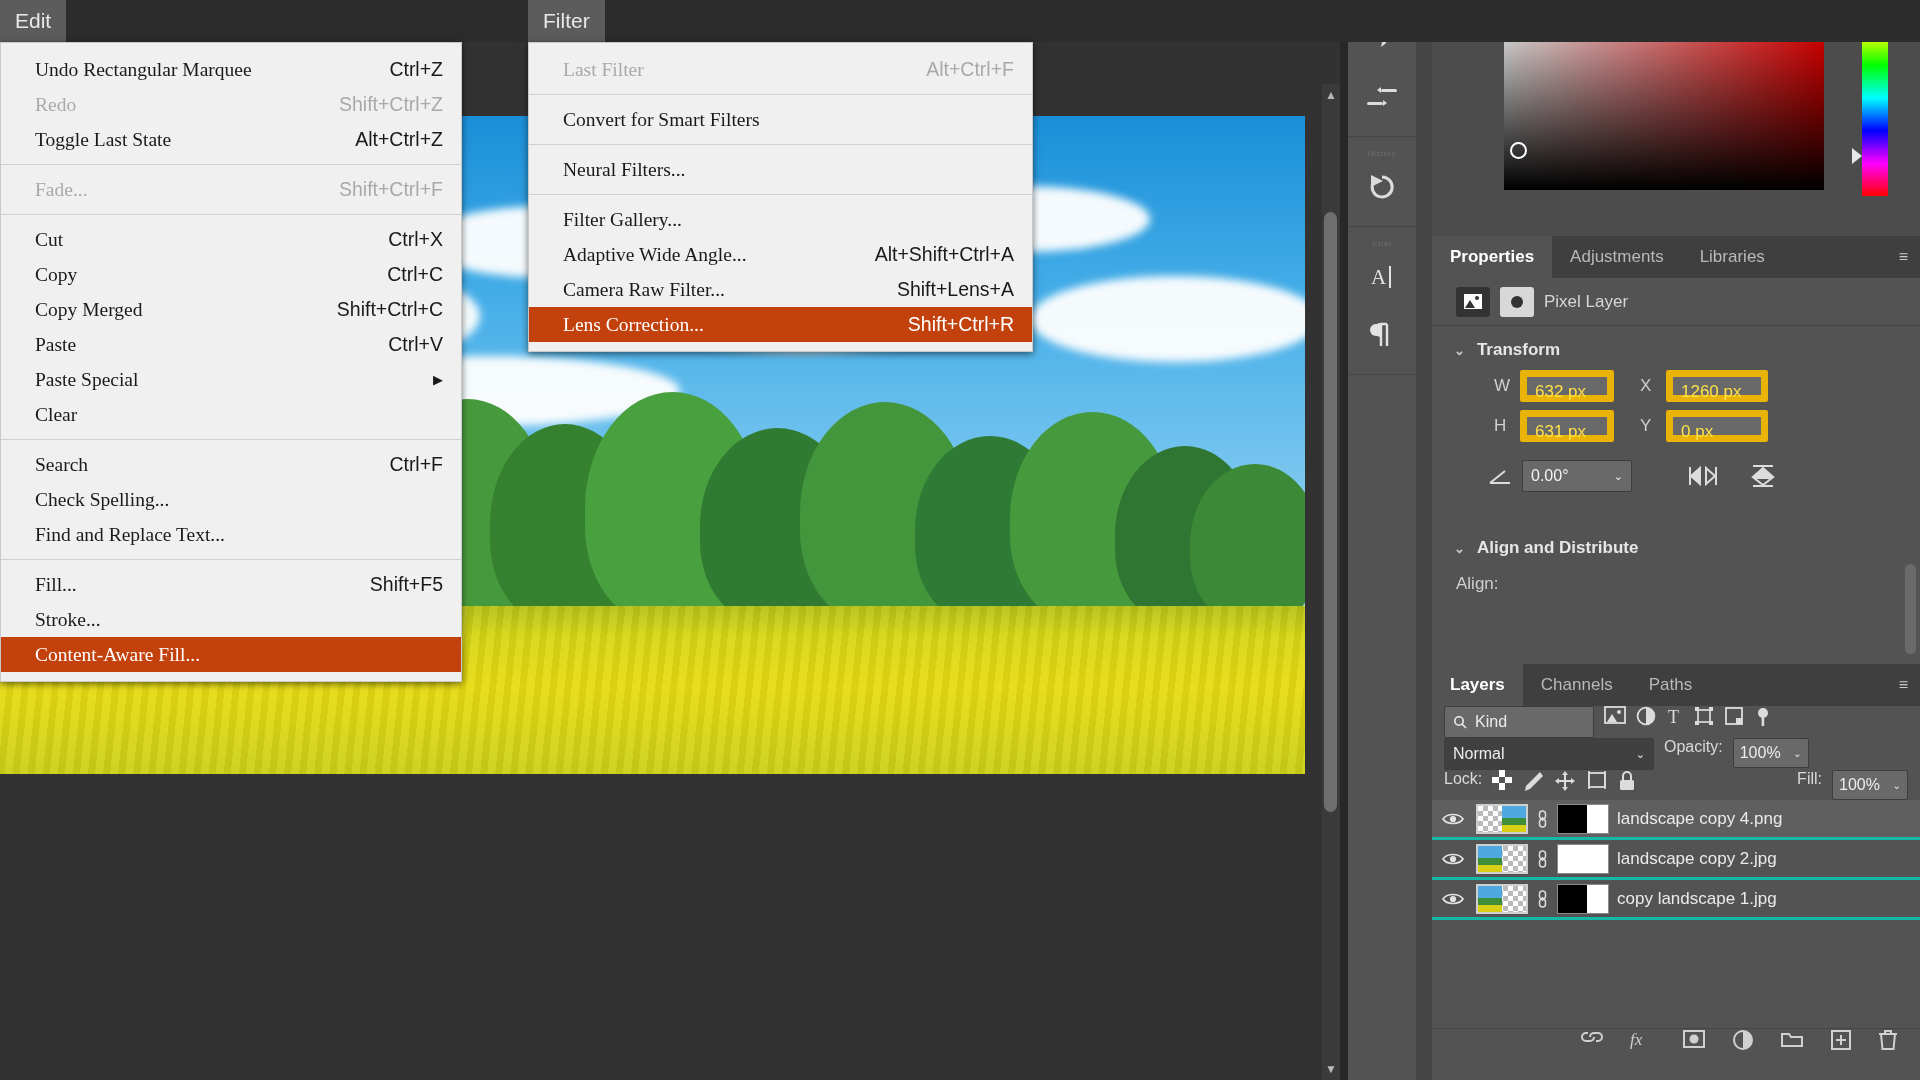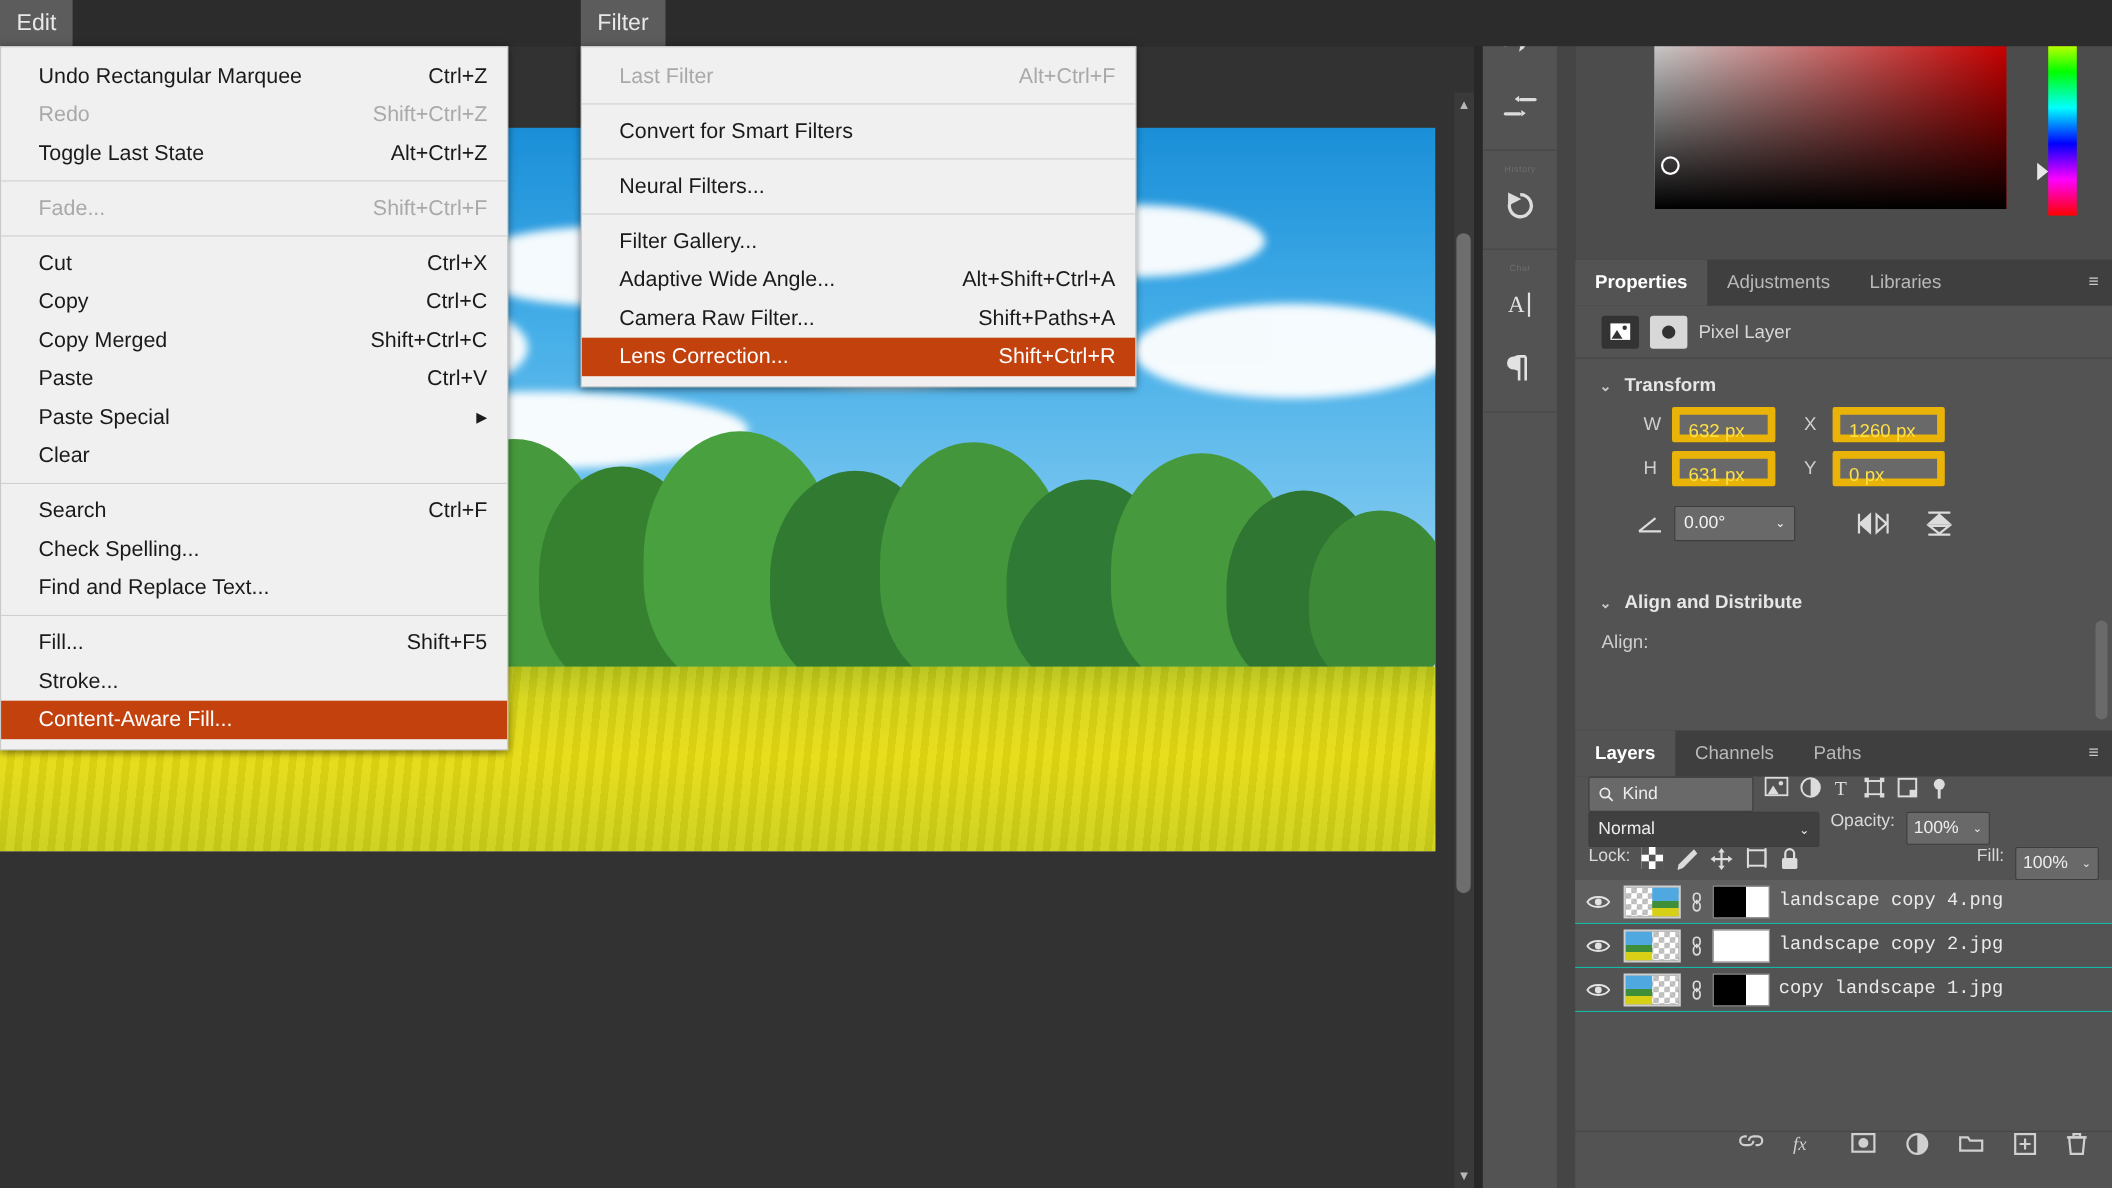--- a/index.html
+++ b/index.html
@@ -19,21 +19,21 @@
 
   
   .menu{ position:absolute; background:#f0f0f0; color:#1a1a1a;
     box-shadow:0 2px 7px rgba(0,0,0,.55); padding:9px 0;
     border:1px solid #c9c9c9; }
   #edit-menu{ left:0; top:42px; width:462px; }
   #filter-menu{ left:528px; top:42px; width:505px; }
 
   .mi{ position:relative; display:flex; align-items:center; height:35px;
     padding:0 18px 0 34px; font-size:19.5px; white-space:nowrap; }
-  .mi .lbl{ flex:0 0 auto; }
+  .mi .lbl{ flex:0 0 auto;font-family:Liberation Serif, serif; }
   .mi .sc{ margin-left:auto; padding-left:30px; color:#1a1a1a; }
   .mi.disabled .lbl, .mi.disabled .sc{ color:#a9a9a9; }
   .mi.sel{ background:#c2410c; }
   .mi.sel .lbl, .mi.sel .sc{ color:#ffffff; }
   .mi .arrow{ margin-left:auto; font-size:13px; }
   .sep{ height:1px; background:#d0d0d0; margin:7px 0; }
 
   
   .doc-area{ position:absolute; left:0; top:42px; width:1340px; height:1038px;
     background:#323232; }
@@ -135,21 +135,21 @@
     background:#696969; border:1px solid #3d3d3d; border-radius:2px; padding:0 8px;
     font-size:16px; color:#ececec; }
   .ic{ color:#dcdcdc; display:inline-flex; align-items:center; justify-content:center; }
   .blend{ display:flex; align-items:center; justify-content:space-between;
     width:210px; height:32px; background:#404040; border:1px solid #3d3d3d;
     border-radius:2px; padding:0 8px; font-size:16px; color:#ececec; }
   .numfld{ display:flex; align-items:center; justify-content:space-between;
     width:76px; height:30px; background:#696969; border:1px solid #3d3d3d;
     border-radius:2px; padding:0 6px; font-size:16px; color:#ececec; }
   .layer-item{ display:flex; align-items:center; gap:8px; height:40px; padding:0 10px;
-    border-bottom:1px solid #14b8a6;font-family:Liberation Mono, monospace; }
+    border-bottom:3px solid #14b8a6; }
   .layer-item.active{ background:#5f5f5f; }
   .eye{ width:26px; text-align:center; color:#e2e2e2; font-size:15px; }
   .thumb{ width:52px; height:30px; border:2px solid #cfcfcf;
     background-image:linear-gradient(45deg,#bbb 25%,transparent 25%,transparent 75%,#bbb 75%),
       linear-gradient(45deg,#bbb 25%,#fff 25%,#fff 75%,#bbb 75%);
     background-size:10px 10px; background-position:0 0,5px 5px; position:relative; }
   .thumb .photo{ position:absolute; top:0; width:50%; height:100%;
     background:linear-gradient(#4fa8e0 0 45%, #3f8f3a 45% 72%, #d8d016 72% 100%); }
   .mask{ width:52px; height:30px; border:1px solid #8a8a8a; }
   .mask.white{ background:#fff; }
@@ -645,21 +645,21 @@
       <div class="sep"></div>
       <div class="mi">
         <span class="lbl">Filter Gallery...</span>
       </div>
       <div class="mi">
         <span class="lbl">Adaptive Wide Angle...</span>
         <span class="sc">Alt+Shift+Ctrl+A</span>
       </div>
       <div class="mi">
         <span class="lbl">Camera Raw Filter...</span>
-        <span class="sc">Shift+Paths+A</span>
+        <span class="sc">Shift+Lens+A</span>
       </div>
       <div class="mi sel">
         <span class="lbl">Lens Correction...</span>
         <span class="sc">Shift+Ctrl+R</span>
       </div>
     </div>
 
 </div>
 
 </body></html>

